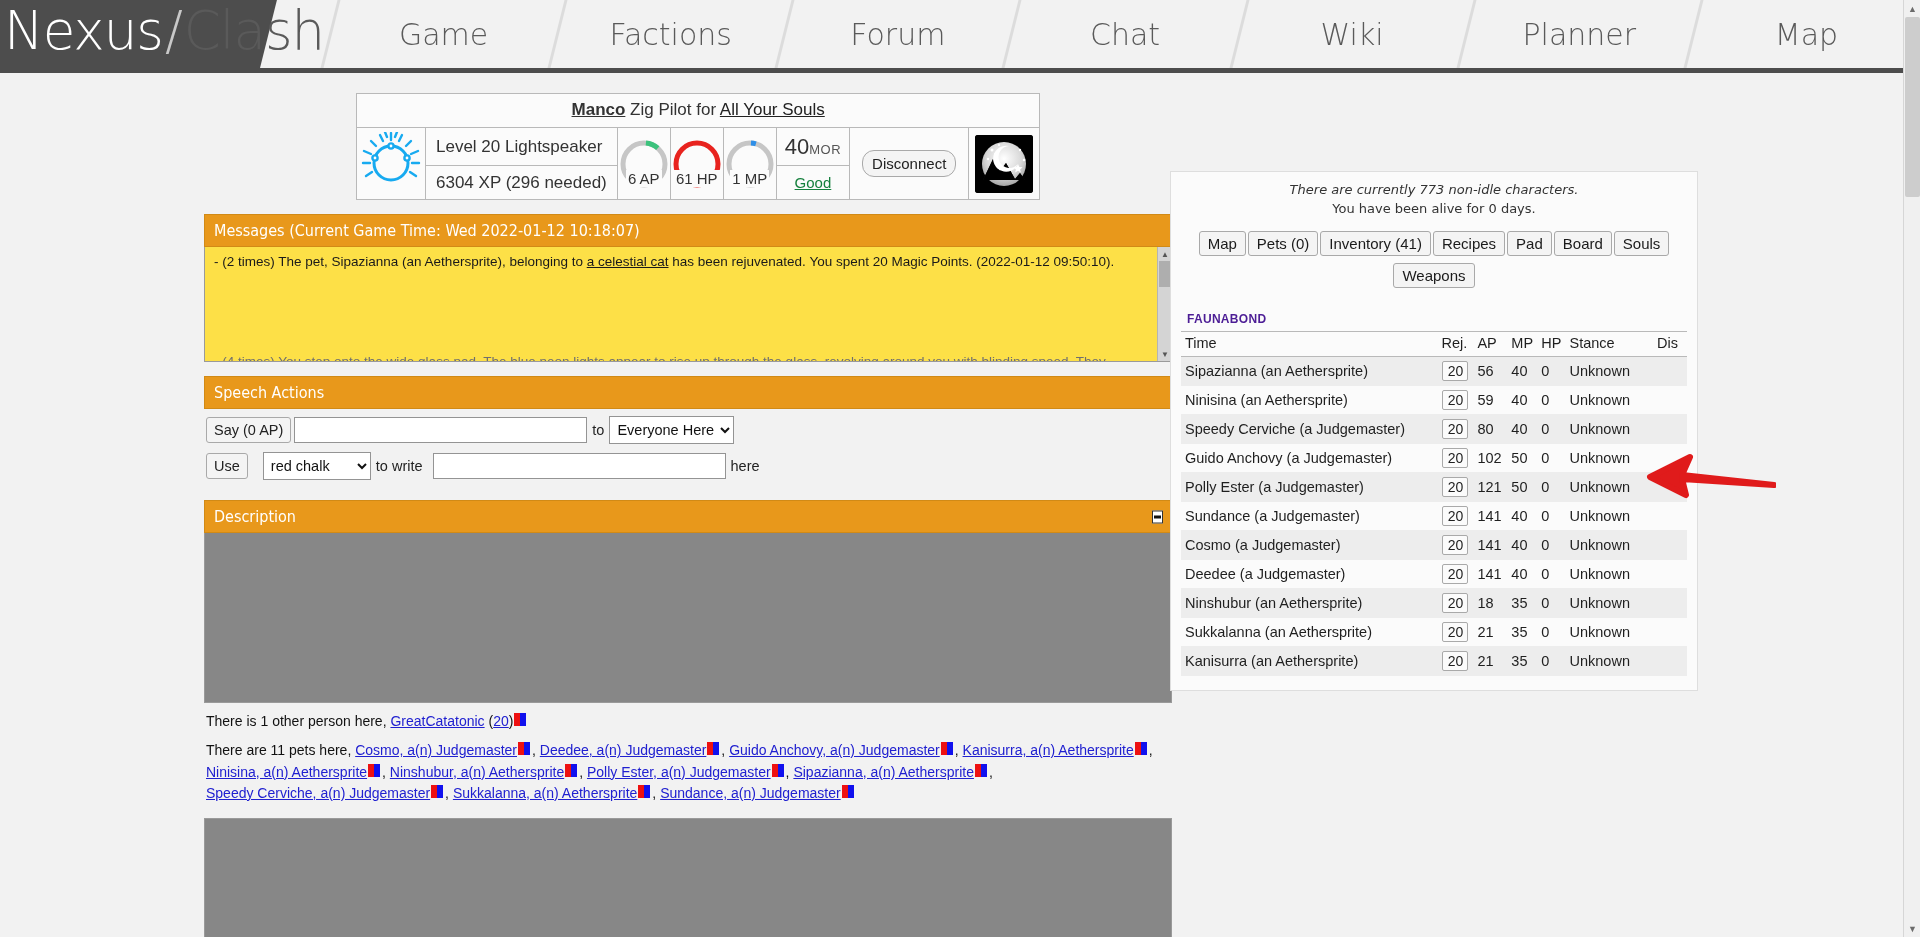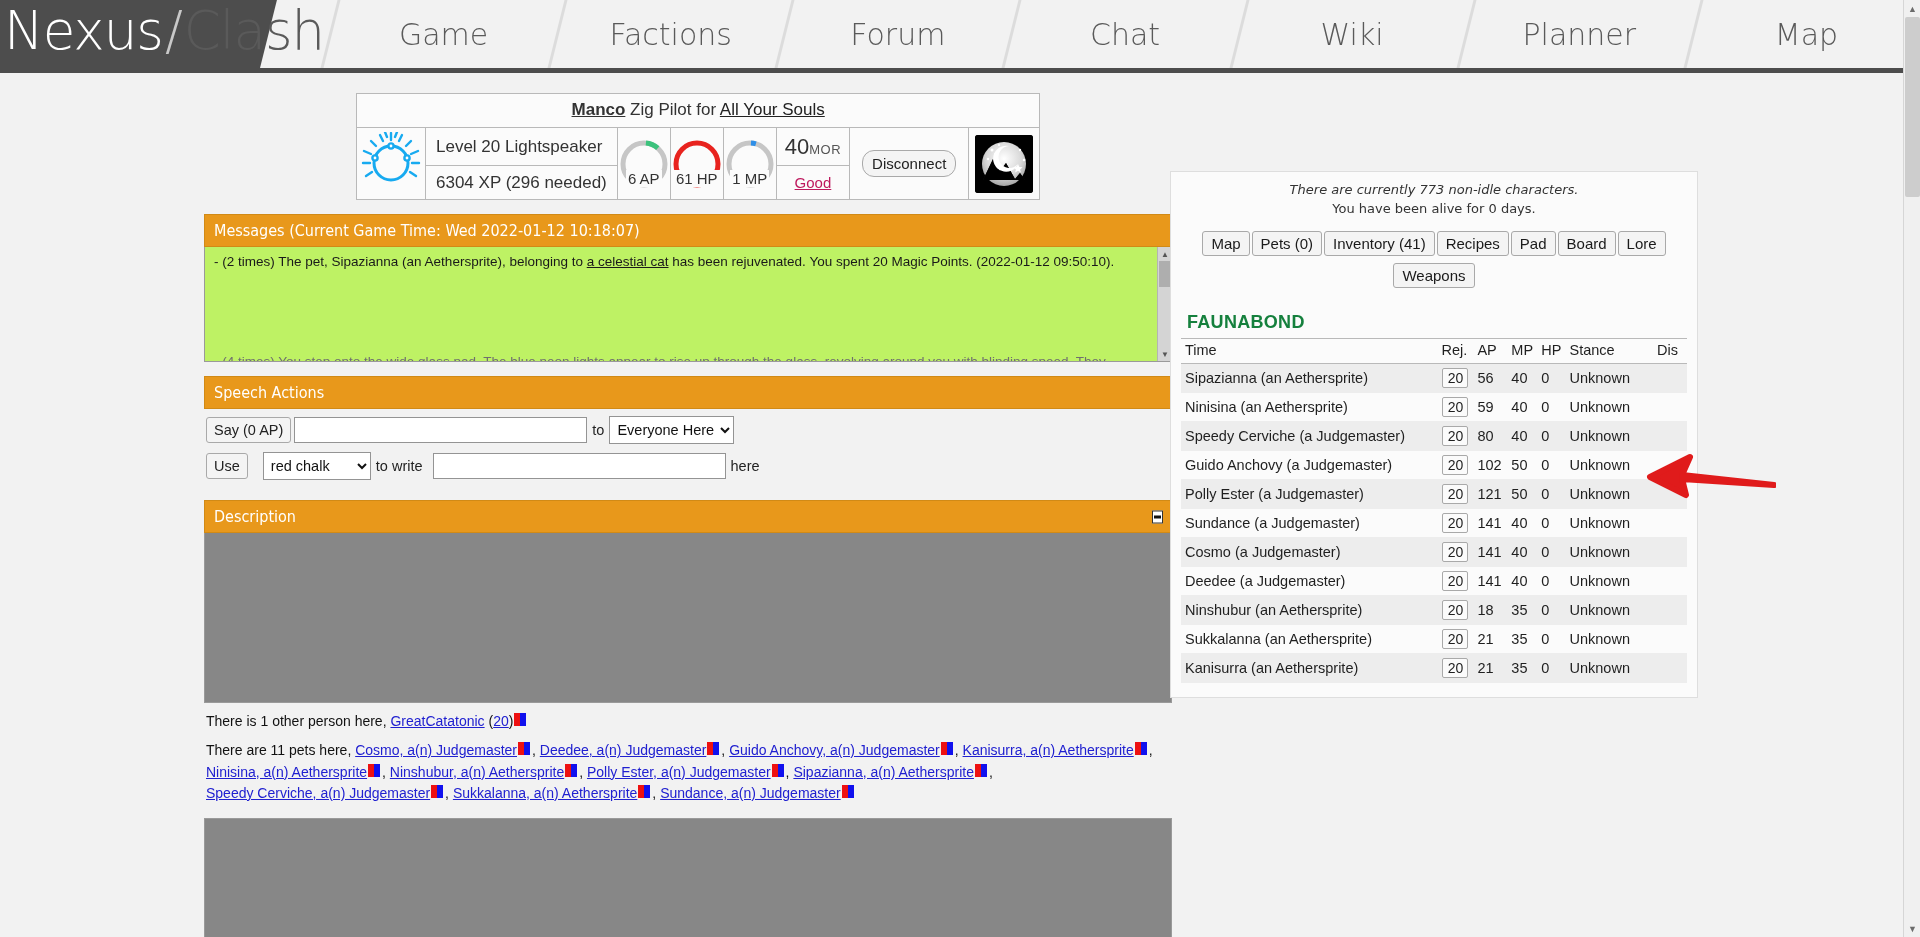--- a/index.html
+++ b/index.html
@@ -128,21 +128,21 @@
     background: #fbfbfb;
     padding: 0 2px;
     margin-bottom: 3px;
   }
   .ring svg { position: absolute; left: 0; top: 0; }
 
   .mor-cell { padding: 4px 8px !important; white-space: nowrap;}
   .mor-num { font-size: 22px; color: #333; }
   .mor-unit { font-size: 13px; color: #555; letter-spacing: .5px; }
   .good-cell { text-align: center; padding: 3px 8px !important; }
-  .good-cell a { color: #be185d; text-decoration: underline; font-size: 15px;}
+  .good-cell a { color: #15803d; text-decoration: underline; font-size: 15px;}
   .disc-cell { text-align: center; padding: 6px 12px !important; width: 108px;}
   .icon-cell { padding: 6px !important; width: 70px; text-align:center;}
 
   button.btn {
     font-family: "Liberation Sans", sans-serif;
     font-size: 15px;
     color: #222;
     background: #f4f4f4;
     border: 1px solid #a9a9a9;
     border-radius: 12px;
@@ -176,21 +176,21 @@
     border: 1px solid #333;
     display: flex; align-items:center; justify-content:center;
   }
   .panel-head .collapse-box::after {
     content:"";
     display:block; width:7px; height:3px; background:#111;
   }
 
   #messages-box {
     height: 115px;
-    background: #bef264;
+    background: #fde047;
     border: 1px solid #9a9a9a;
     border-top: none;
     position: relative;
     overflow: hidden;
     font-size: 13.5px;
     color: #111;
   }
   #messages-box .msg-line {
     padding: 6px 9px 0 9px;
     line-height: 1.35;
@@ -316,23 +316,23 @@
     background: #f4f4f4;
     border: 1px solid #a9a9a9;
     border-radius: 3px;
     padding: 3px 8px;
     margin: 0 1px;
     cursor: pointer;
   }
 
   #fauna-title {
     margin: 20px 0 5px 6px;
-    font-size: 18px;
+    font-size: 12px;
     font-weight: bold;
-    color: #15803d;
+    color: #4c1d95;
     letter-spacing: .3px;
   }
   #fauna-table {
     width: 100%;
     border-collapse: collapse;
     font-size: 14.5px;
     color: #1f1f1f;
   }
   #fauna-table th {
     text-align: left;
@@ -565,21 +565,21 @@
 
     <div id="bottom-gray"></div>
   </div>
 
   <div id="right-col">
     <div class="rc-note">There are currently 773 non-idle characters.</div>
     <div class="rc-note plain">You have been alive for 0 days.</div>
 
     <div id="rc-buttons">
       <div class="rowwrap">
-        <button class="tabbtn">Map</button><button class="tabbtn">Pets (0)</button><button class="tabbtn">Inventory (41)</button><button class="tabbtn">Recipes</button><button class="tabbtn">Pad</button><button class="tabbtn">Board</button><button class="tabbtn">Lore</button>
+        <button class="tabbtn">Map</button><button class="tabbtn">Pets (0)</button><button class="tabbtn">Inventory (41)</button><button class="tabbtn">Recipes</button><button class="tabbtn">Pad</button><button class="tabbtn">Board</button><button class="tabbtn">Souls</button>
       </div>
       <div class="rowwrap">
         <button class="tabbtn">Weapons</button>
       </div>
     </div>
 
     <div id="fauna-title">FAUNABOND</div>
 
     <table id="fauna-table">
       <thead>

